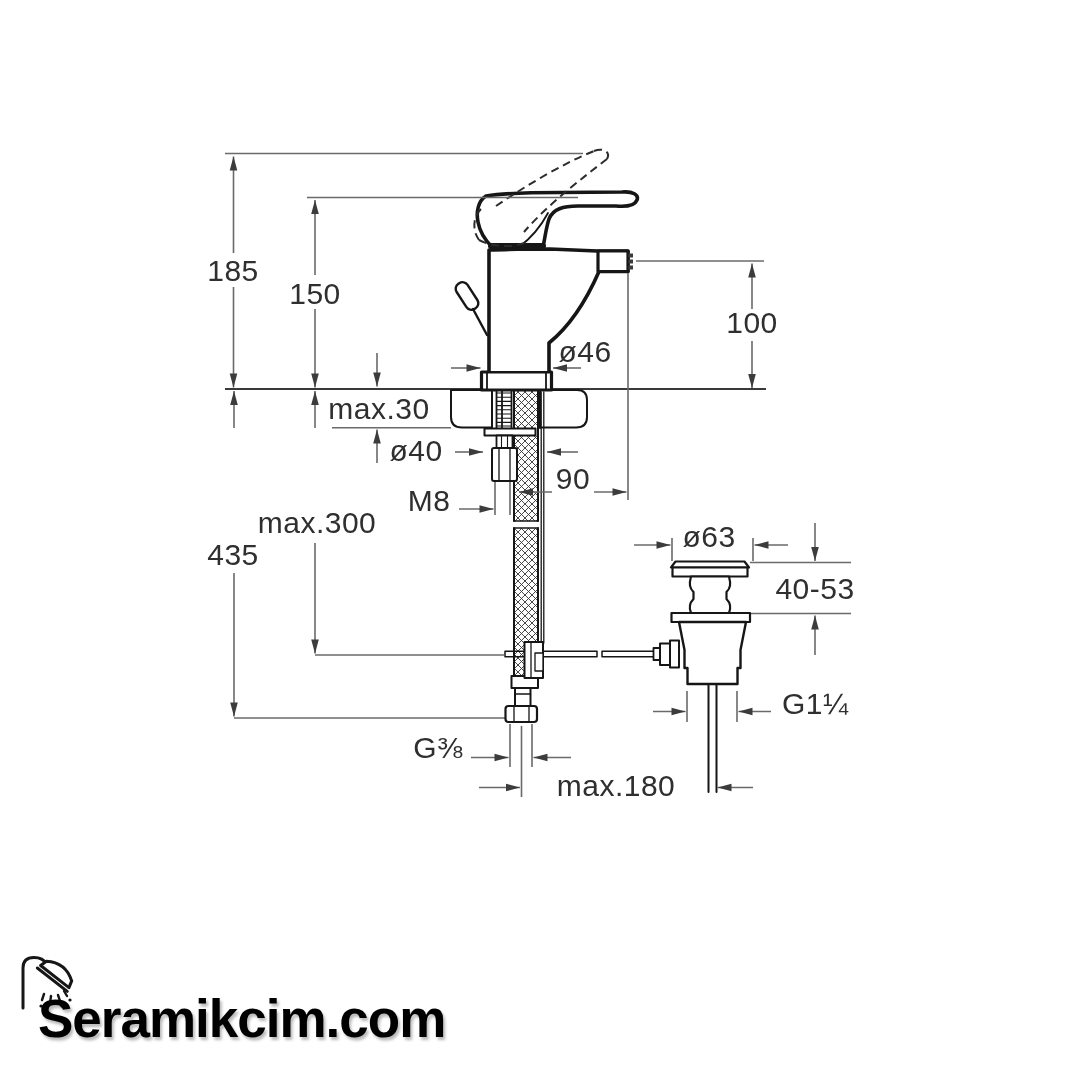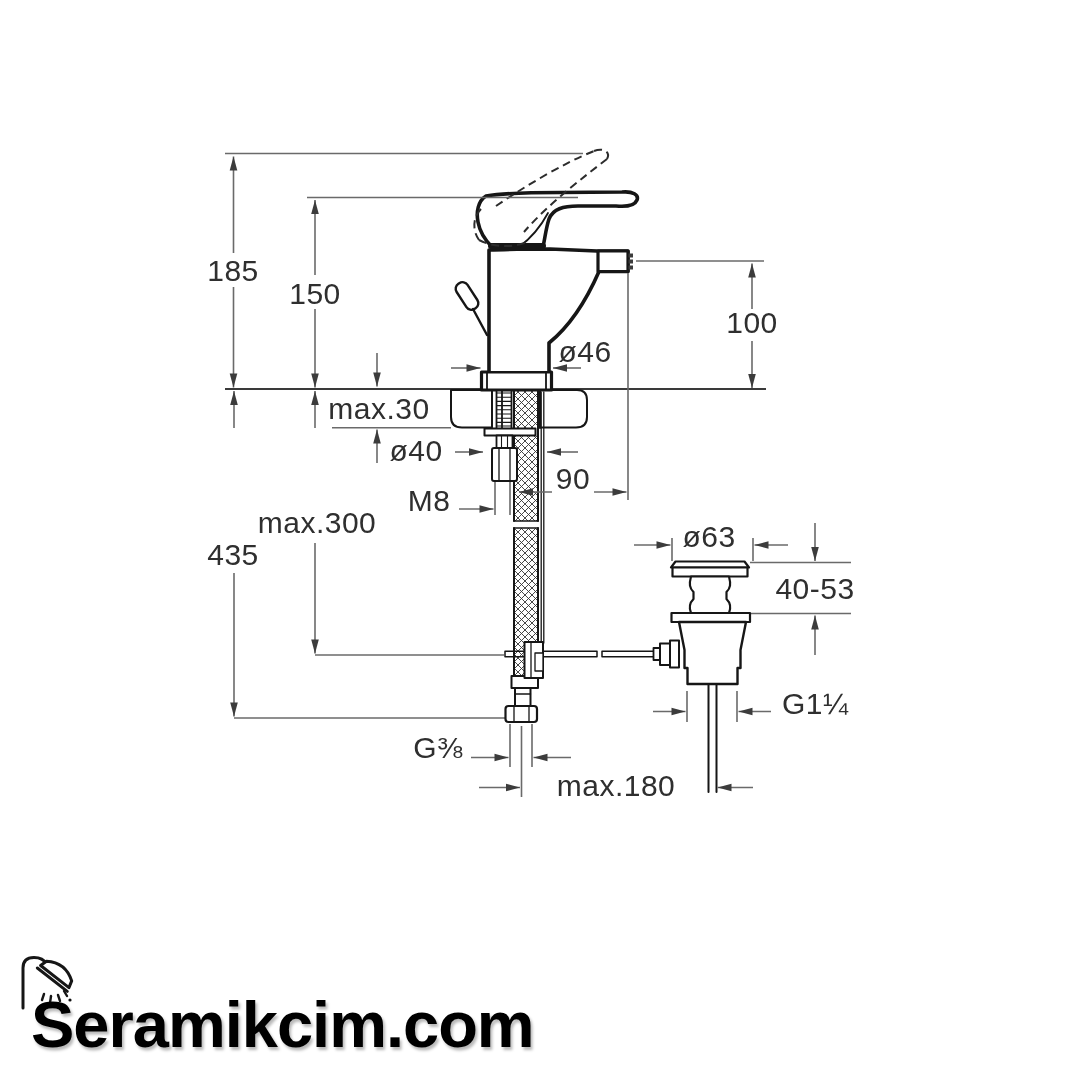--- a/index.html
+++ b/index.html
@@ -13,21 +13,21 @@
   .wfill{fill:#ffffff;}
   .dash{stroke-dasharray:8 5;stroke:#2c2c2c;stroke-width:2;fill:none;}
   .dl{stroke:var(--line,#6a6a6a);stroke-width:1.6;fill:none;}
   .dk{stroke:#3a3a3a;stroke-width:1.8;fill:none;}
   .hl{stroke:#262626;stroke-width:1.5;}
   .xl{stroke:#333;stroke-width:0.9;fill:none;}
   .ar{fill:var(--arrow,#3c3c3c);}
   .lbl{font:30px "Liberation Sans","DejaVu Sans",sans-serif;fill:var(--text,#2f2f2f);letter-spacing:.5px;}
   .mid{text-anchor:middle;}
   
-  .footer-left{position:absolute;left:31px;top:992px;font-size:65px;font-weight:800;color:#000;
+  .footer-left{position:absolute;left:38px;top:992px;font-size:53px;font-weight:800;color:#000;
                letter-spacing:-1px;line-height:1;text-shadow:2px 3px 3px rgba(0,0,0,.28);}
   .shower{position:absolute;left:14px;top:950px;}
   .brand{position:absolute;left:828px;top:994px;font-size:74px;font-weight:400;
          color:var(--brand,#46403a);letter-spacing:10px;line-height:1;}
 </style>
 </head>
 <body>
 
 <div class="page">
 

